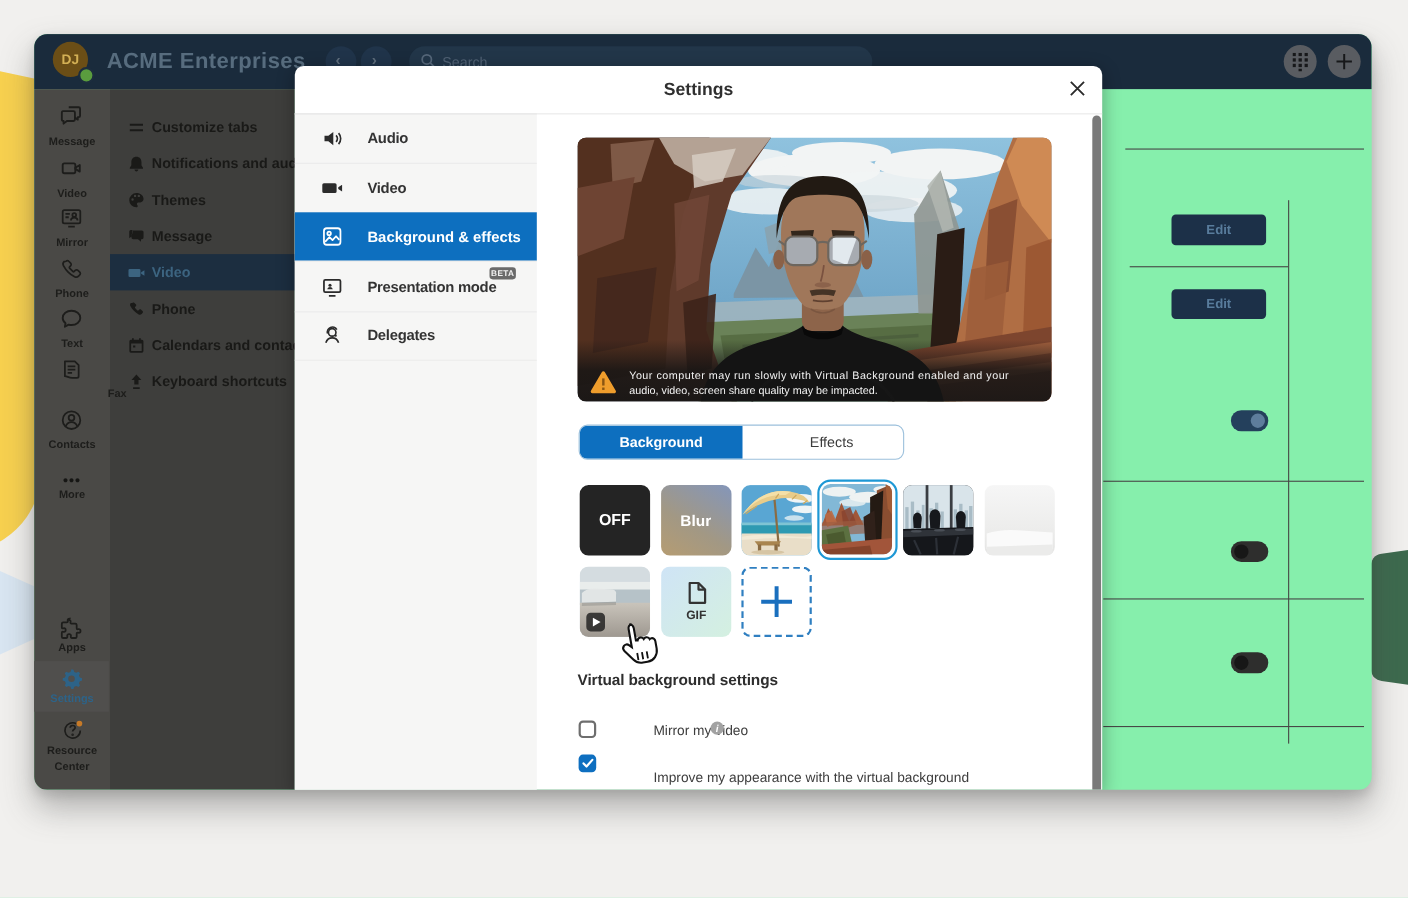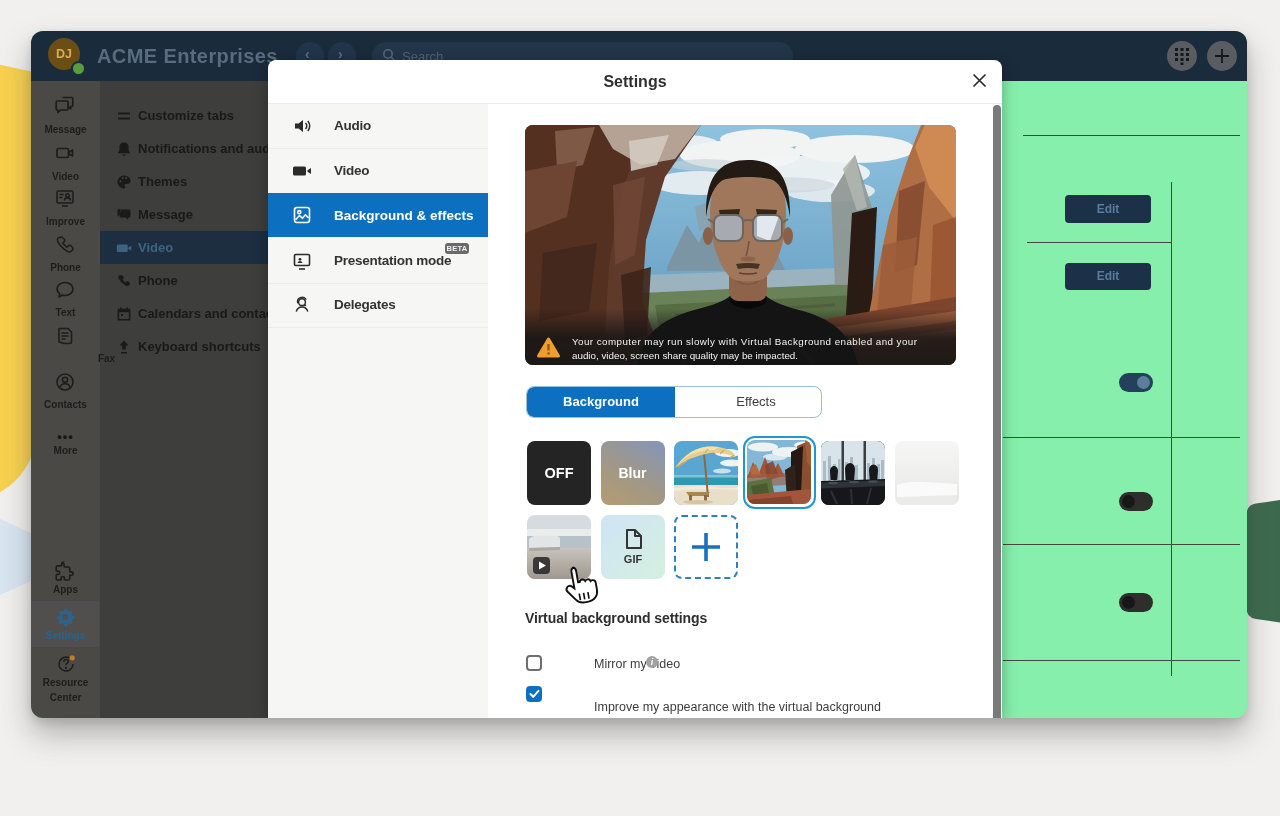--- a/index.html
+++ b/index.html
@@ -87,21 +87,21 @@
   <div class="a railitem" style="top:140px;">Video</div>
   <svg class="a" style="left:23px;top:156px;" width="22" height="22" viewBox="0 0 22 22">
       <g fill="none" stroke="#1d1d1b" stroke-width="1.6">
         <rect x="3" y="4" width="16" height="12" rx="1.5"></rect>
         <path d="M5.5 7.5 h4 M5.5 10.5 h3"></path>
         <circle cx="13.5" cy="8.5" r="1.7"></circle>
         <path d="M10.5 13.5 c0-1.6 1.3-2.6 3-2.6 s3 1 3 2.6"></path>
         <path d="M8 19 h6"></path>
       </g>
     </svg>
-  <div class="a railitem" style="top:185px;">Improve</div>
+  <div class="a railitem" style="top:185px;">Mirror</div>
   <svg class="a" style="left:23px;top:203px;" width="22" height="22" viewBox="0 0 24 24">
       <path d="M6.6 3.8 c.8-.8 2-.8 2.7 0 l1.8 1.8 c.8.8.8 2 0 2.7 l-1 1 c-.3.4-.3 1 0 1.4 l3.2 3.2 c.4.4 1 .4 1.4 0 l1-1 c.8-.8 2-.8 2.7 0 l1.8 1.8 c.8.8.8 2 0 2.7 l-1.2 1.2 c-1 1-2.6 1.3-3.9.6 -2.3-1.2-4.5-2.8-6.4-4.7 -1.9-1.9-3.5-4.1-4.7-6.4 -.7-1.3-.4-2.9.6-3.9 z" fill="none" stroke="#1d1d1b" stroke-width="1.7"></path>
     </svg>
   <div class="a railitem" style="top:231px;">Phone</div>
   <svg class="a" style="left:23px;top:248px;" width="22" height="22" viewBox="0 0 22 22">
       <path d="M11 3.5 c4.4 0 8 2.9 8 6.5 s-3.6 6.5-8 6.5 c-.9 0-1.8-.1-2.6-.4 L5 18 l.6-3.2 C4 13.6 3 11.9 3 10 c0-3.6 3.6-6.5 8-6.5 z" fill="none" stroke="#1d1d1b" stroke-width="1.7" stroke-linejoin="round"></path>
     </svg>
   <div class="a railitem" style="top:276px;">Text</div>
   <svg class="a" style="left:23px;top:294px;" width="22" height="22" viewBox="0 0 22 22">
       <g fill="none" stroke="#1d1d1b" stroke-width="1.6">

